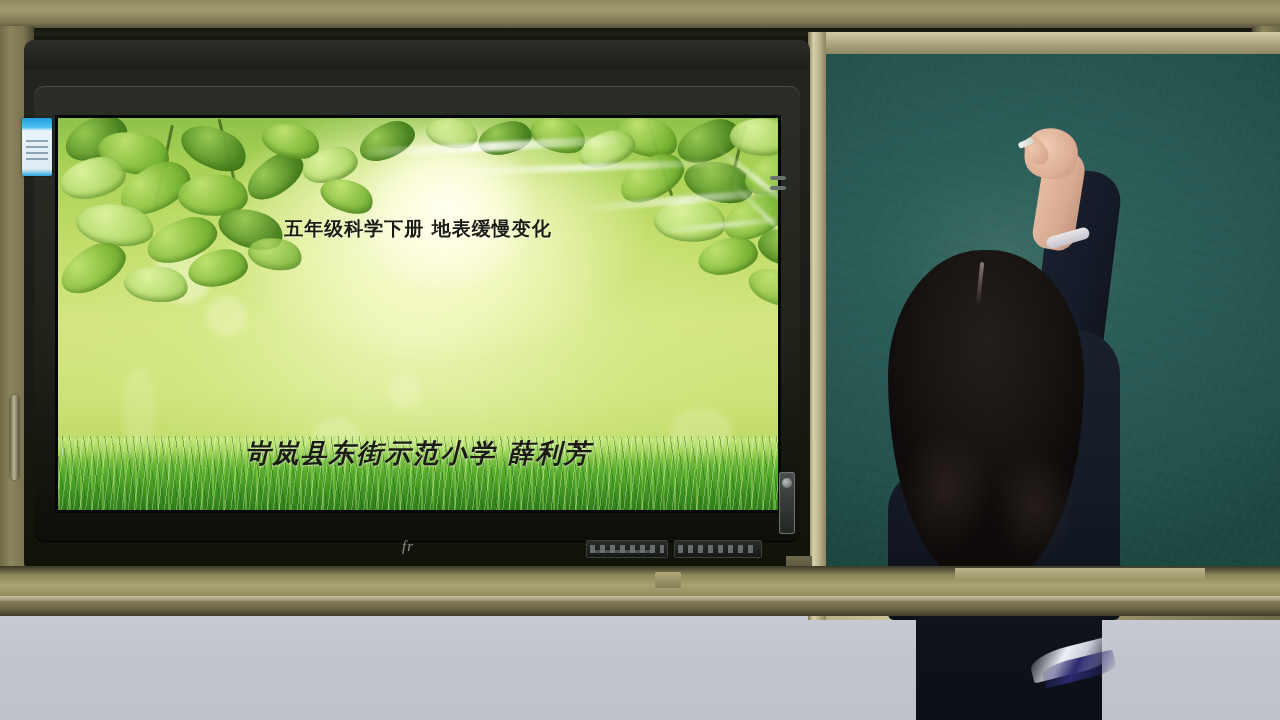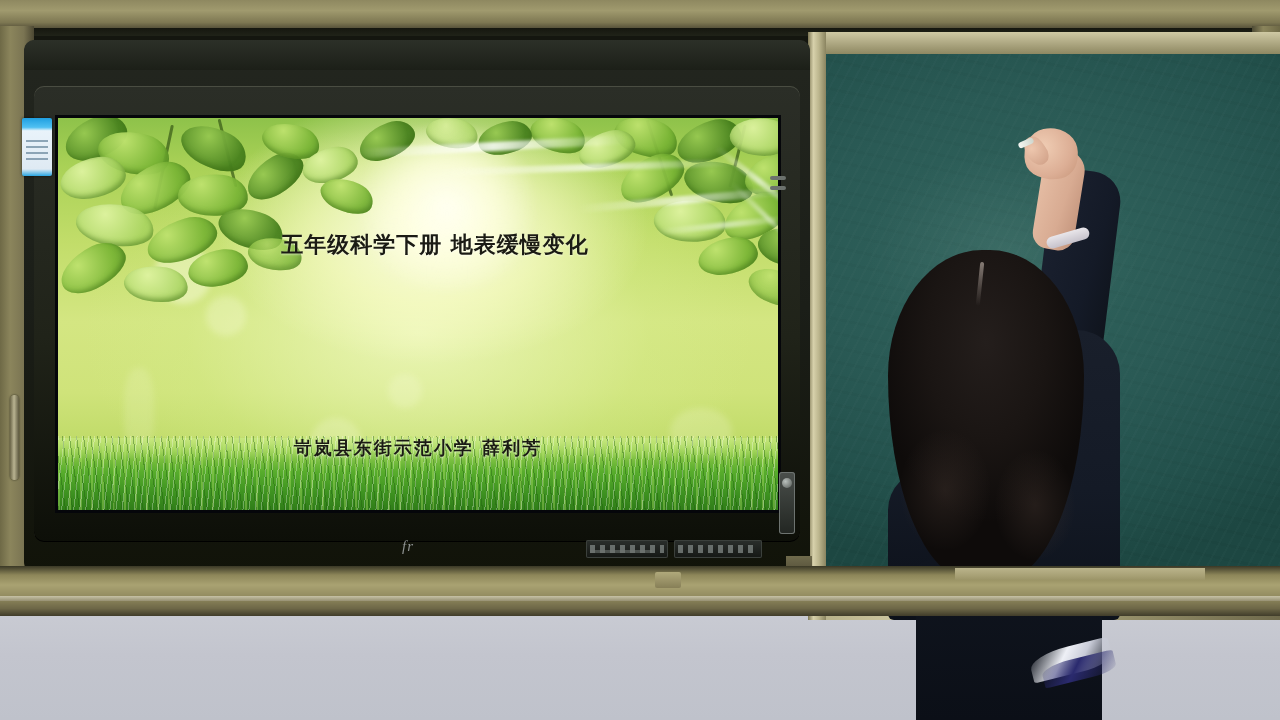--- a/index.html
+++ b/index.html
@@ -73,23 +73,23 @@
     background:linear-gradient(180deg,rgba(205,240,140,.55),rgba(205,240,140,0));}
 
   
   .refl{position:absolute;background:linear-gradient(90deg,rgba(255,255,255,0),rgba(255,255,255,.85),rgba(255,255,255,0));
     filter:blur(1.5px);border-radius:3px;}
 
   
   .slide-txt{position:absolute;left:0;width:100%;text-align:center;color:#1b1b14;
     font-family:"DejaVu Sans","Liberation Sans",sans-serif;font-weight:bold;
     text-shadow:0 1px 2px rgba(255,255,255,.55);white-space:nowrap;}
-  .t-head{top:112px;font-size:22px;letter-spacing:1px;padding-left:17px;}
+  .t-head{top:98px;font-size:19px;letter-spacing:1px;}
   .t-main{top:196px;font-size:38px;letter-spacing:3px;}
-  .t-foot{top:318px;font-size:18px;letter-spacing:2px;}
+  .t-foot{top:318px;font-size:26px;letter-spacing:2px;font-style:italic;}
 
   
   .iwb-logo{position:absolute;left:402px;top:538px;color:#8d9190;font-size:15px;
     font-style:italic;font-family:"Liberation Serif",serif;letter-spacing:1px;}
   .ctrl-mod{position:absolute;top:540px;height:18px;border-radius:2px;
     background:linear-gradient(180deg,#2b2f2c,#141714);box-shadow:inset 0 0 0 1px #3b403c;}
   .ctrl-a{left:586px;width:82px;}
   .ctrl-b{left:674px;width:88px;}
   .ctrl-dots{position:absolute;left:4px;top:5px;right:4px;height:8px;
     background-image:repeating-linear-gradient(90deg,#7f8683 0 5px,transparent 5px 10px);opacity:.75;}

